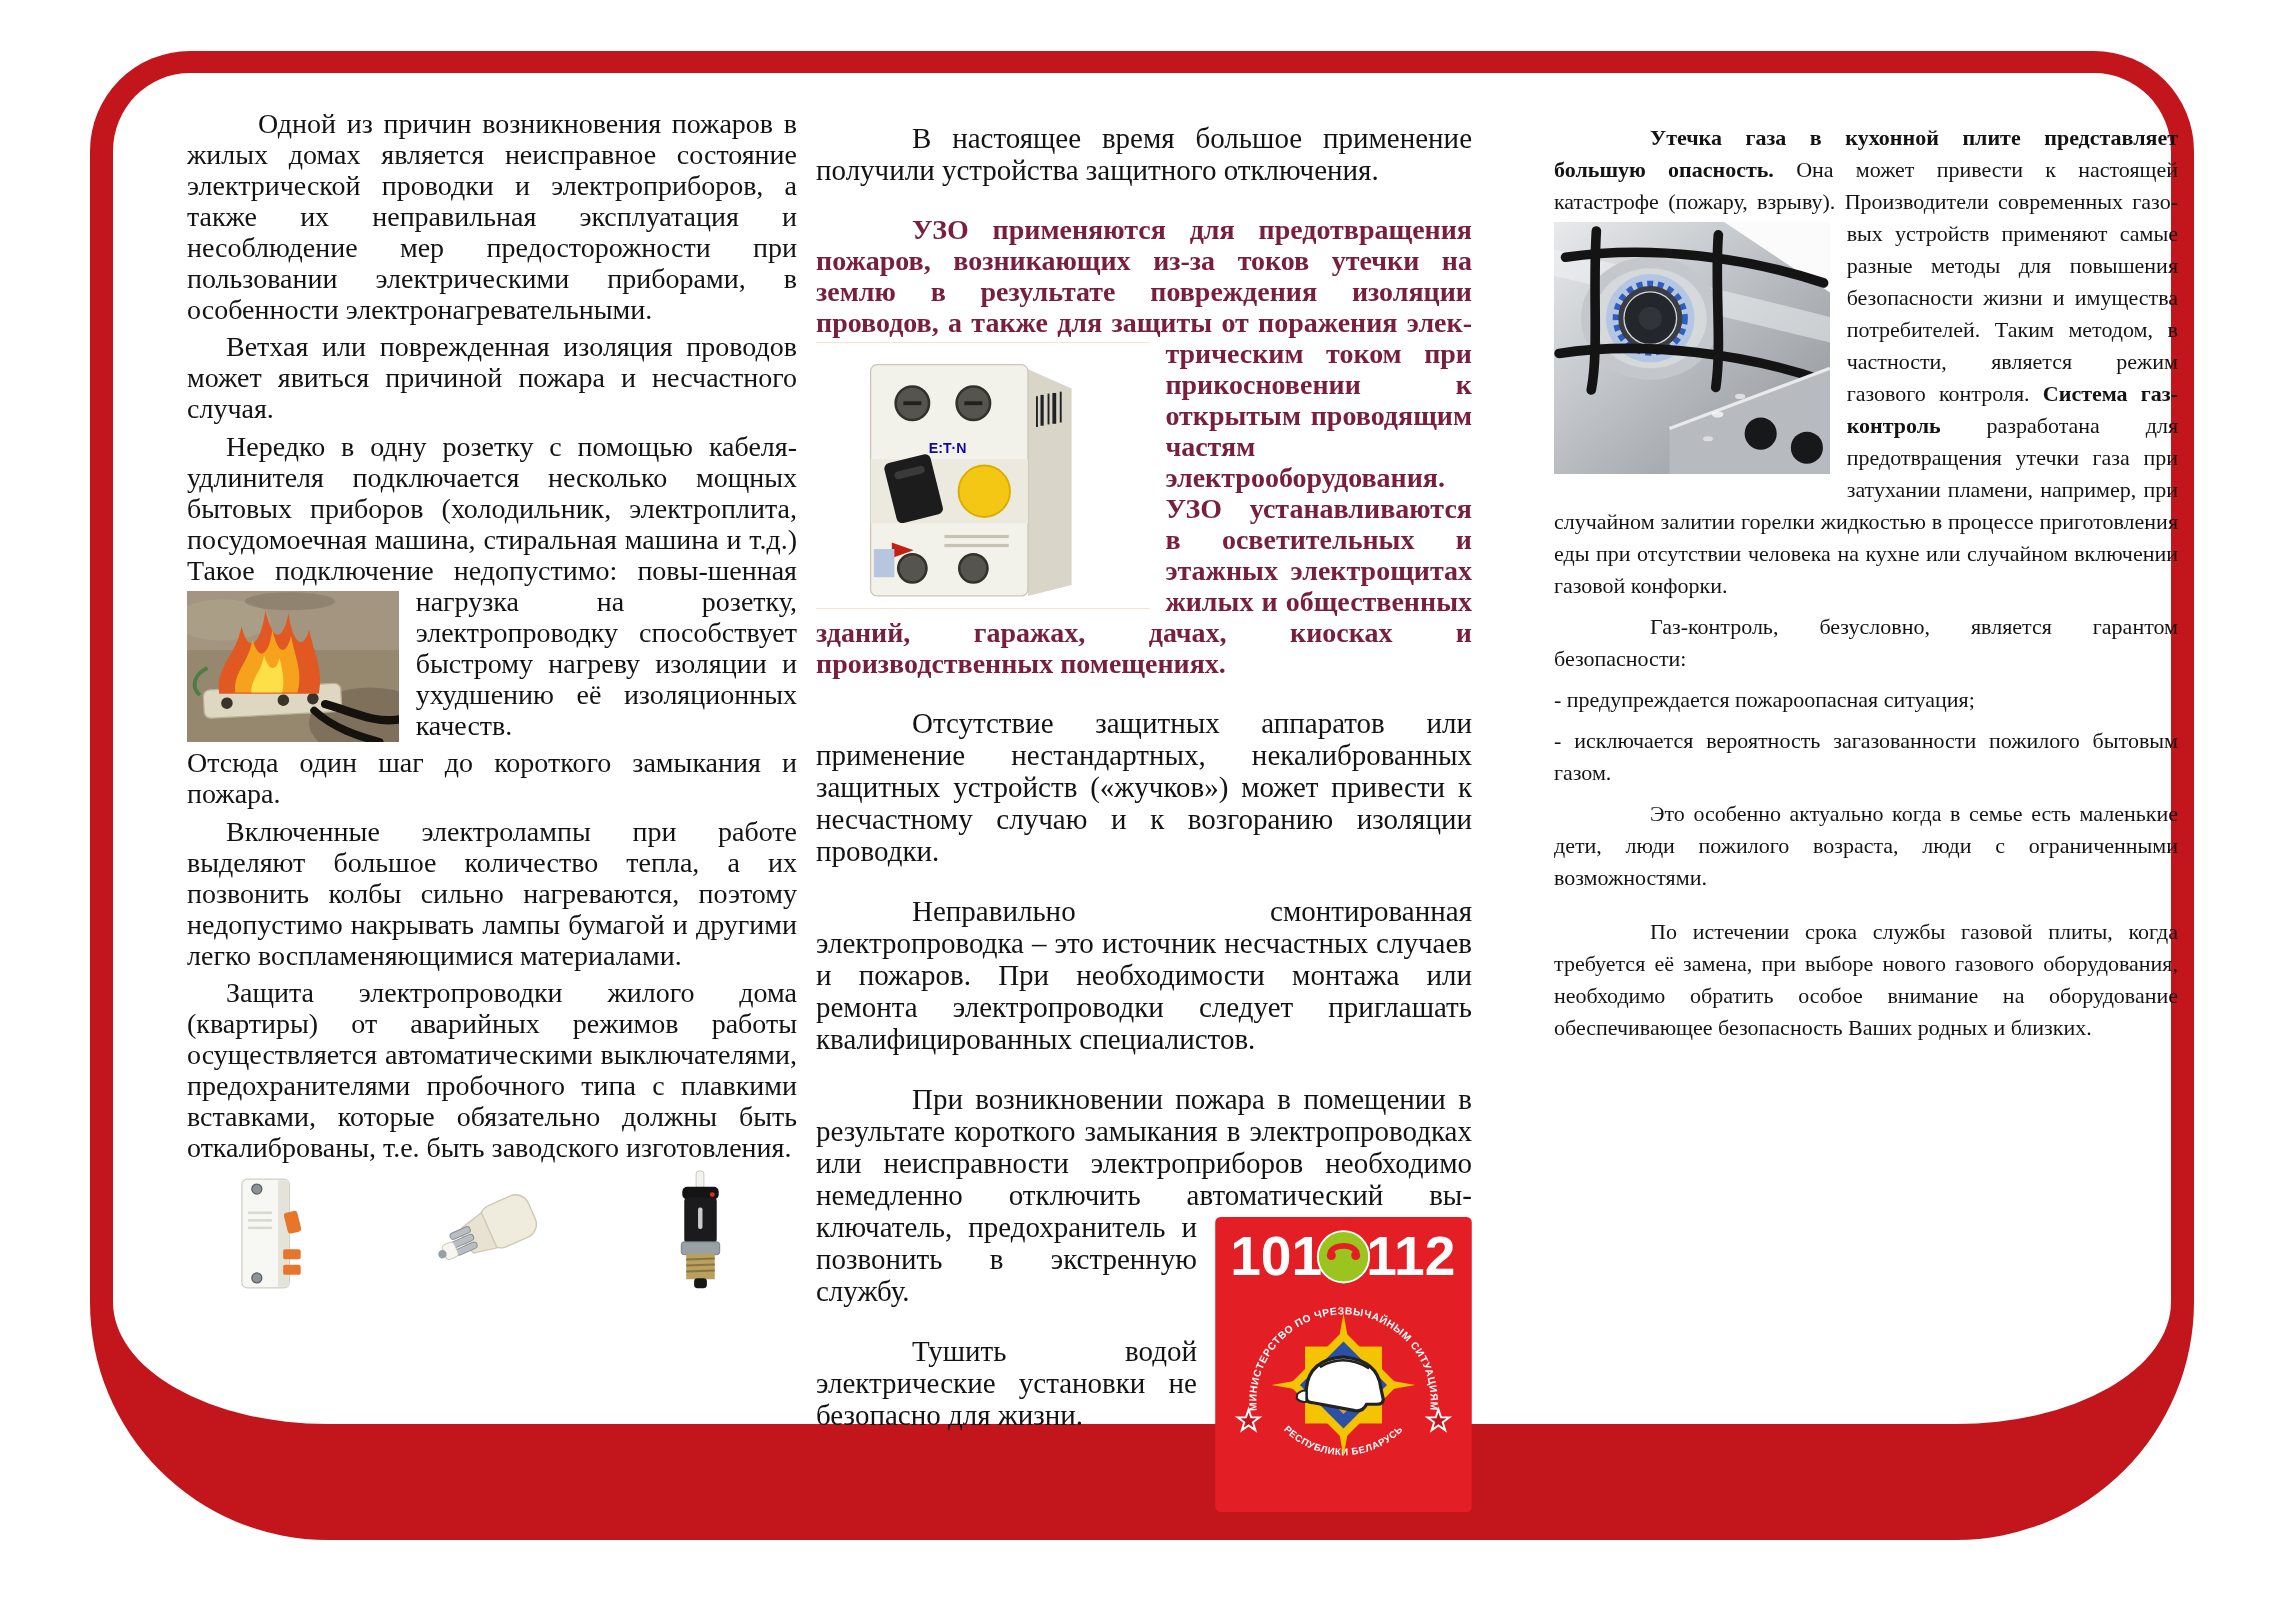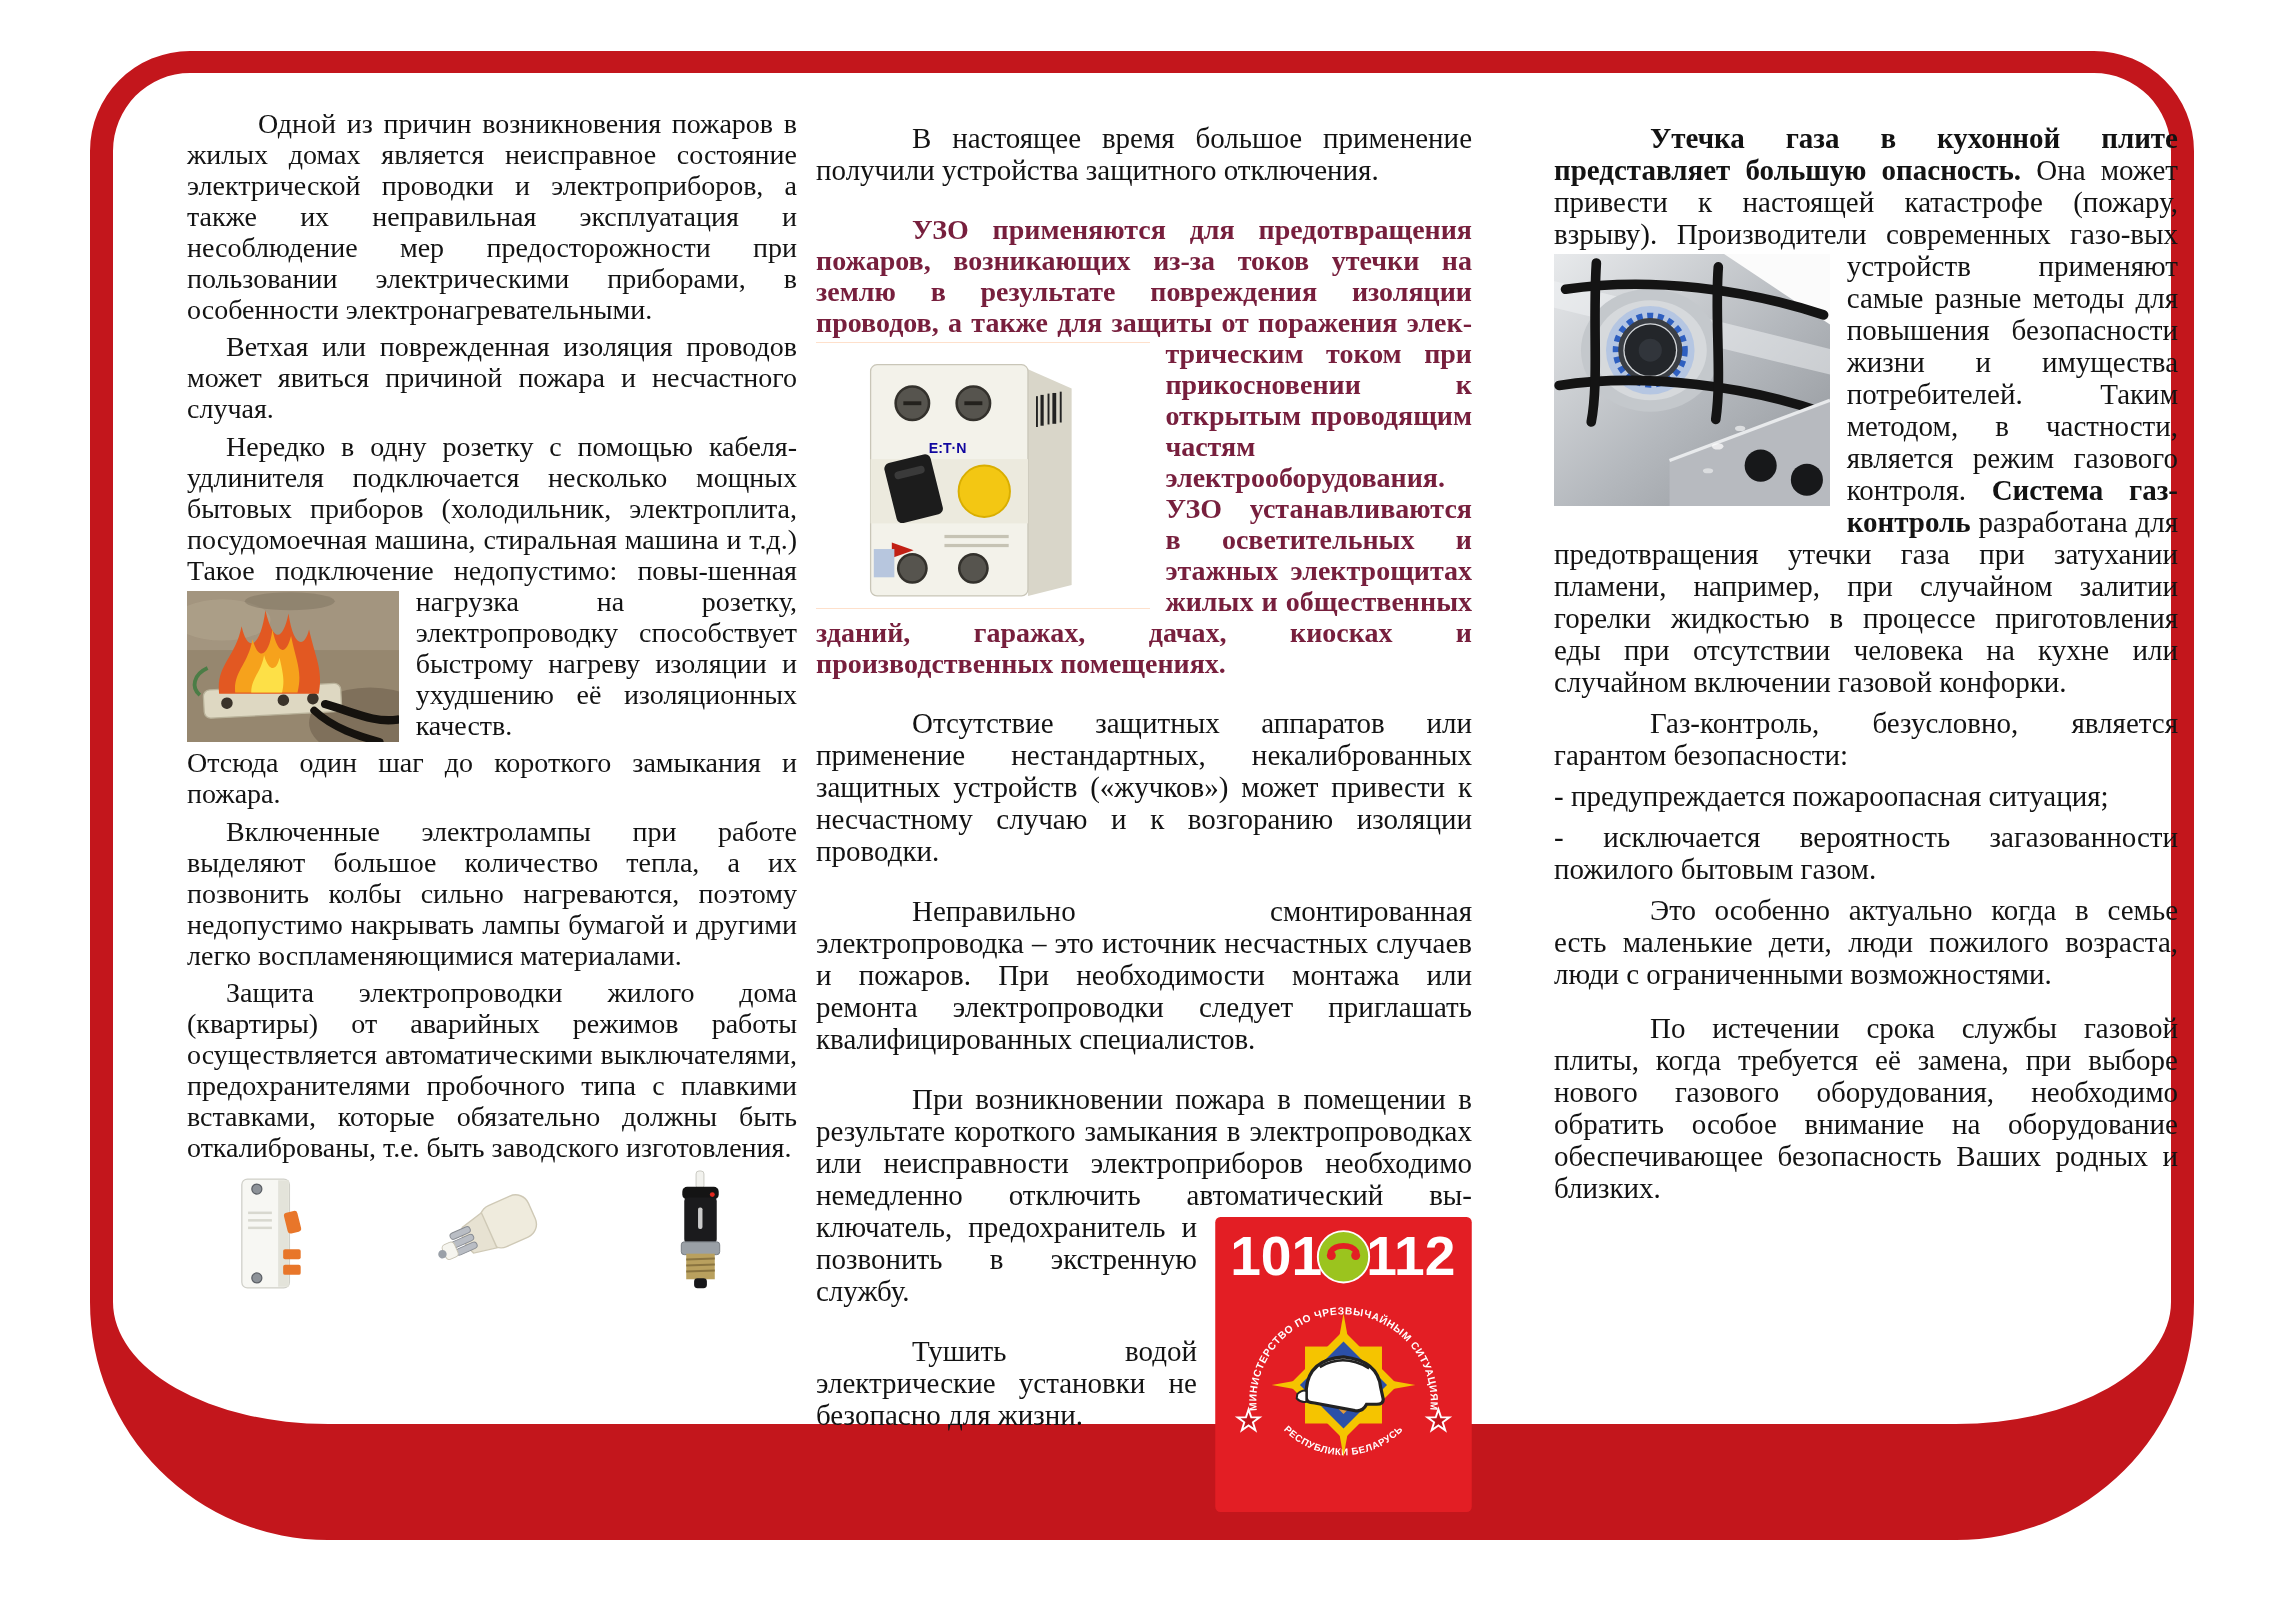--- a/index.html
+++ b/index.html
@@ -12,21 +12,21 @@
     position:absolute;left:90px;top:51px;width:2104px;height:1489px;
     box-sizing:border-box;border-style:solid;border-color:#c3161c;
     border-width:22px 23px 116px 23px;
     border-radius:100px 100px 238px 238px;
     pointer-events:none;
   }
   .col{position:absolute;}
   .col p{text-align:justify;margin:0 0 6.4px 0;}
   .col1{left:151px;top:108px;width:610px;font-size:28px;line-height:31px;margin-left:36px;}
   .col2{left:816px;top:122px;width:656px;font-size:29px;line-height:32px;}
-  .col3{left:1554px;top:122px;width:624px;font-size:29px;line-height:32px;}
+  .col3{left:1554px;top:122px;width:624px;font-size:22px;line-height:32px;}
   .col2 p{margin:0 0 28px 0;}
   .col3 p{margin:0 0 9px 0;}
   .in0{text-indent:0;}
   .in1{text-indent:71px;}
   .in2{text-indent:39px;}
   .in3{text-indent:96px;}
   .gap-top{margin-top:22px !important;}
   .uzo{color:#771f3d;font-weight:700;font-size:28px;line-height:31px;}
   b{font-weight:700;}
   

